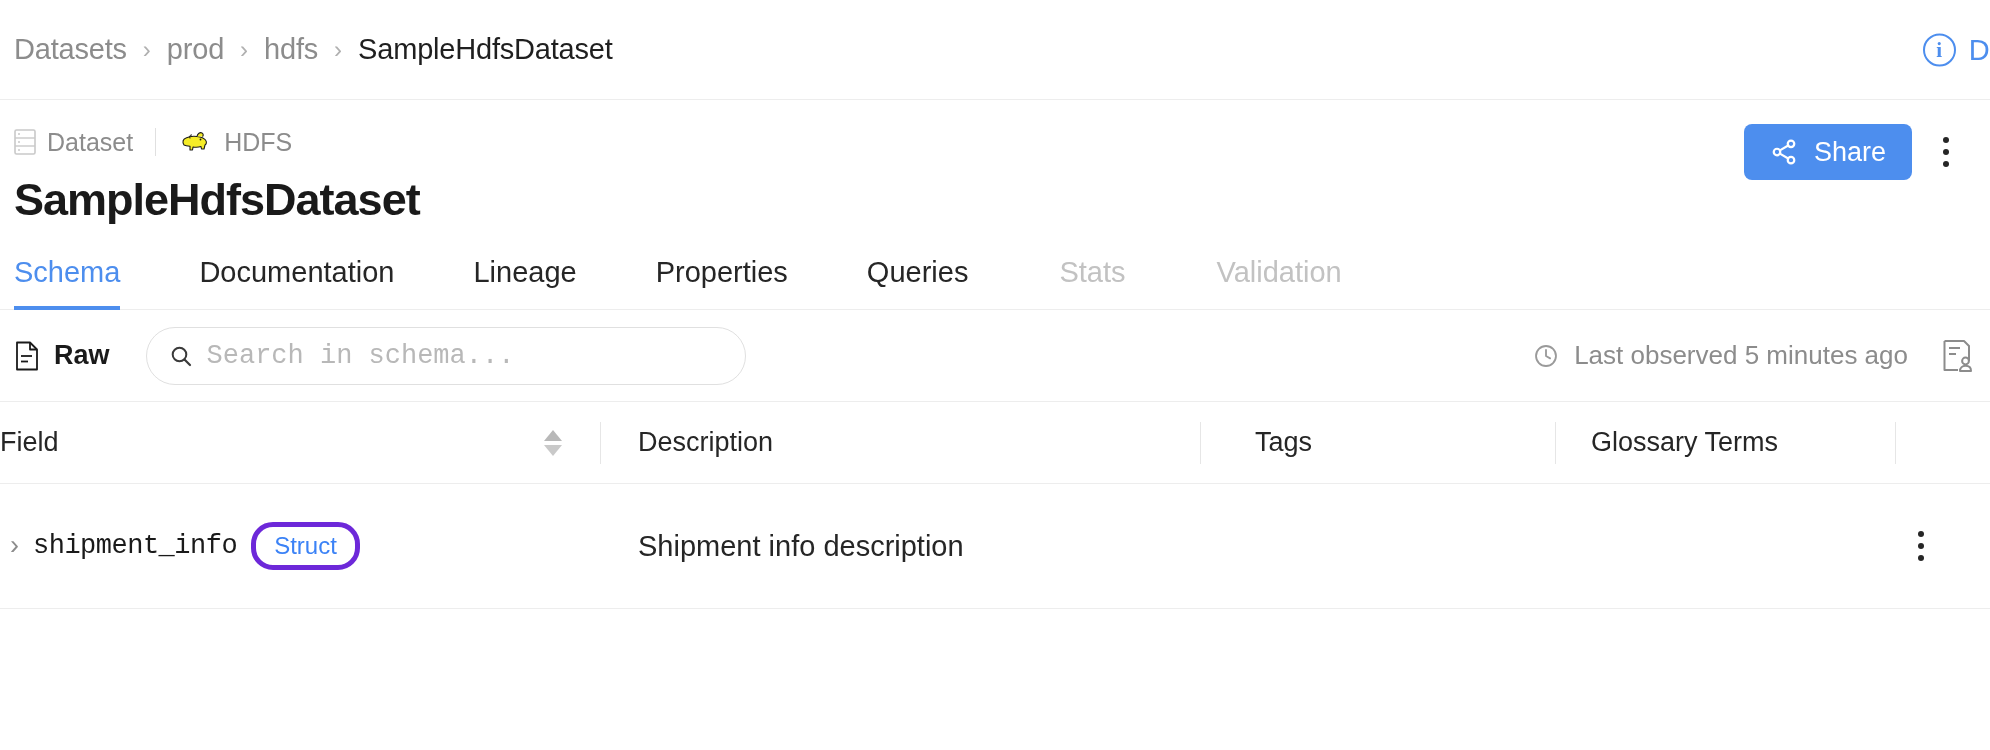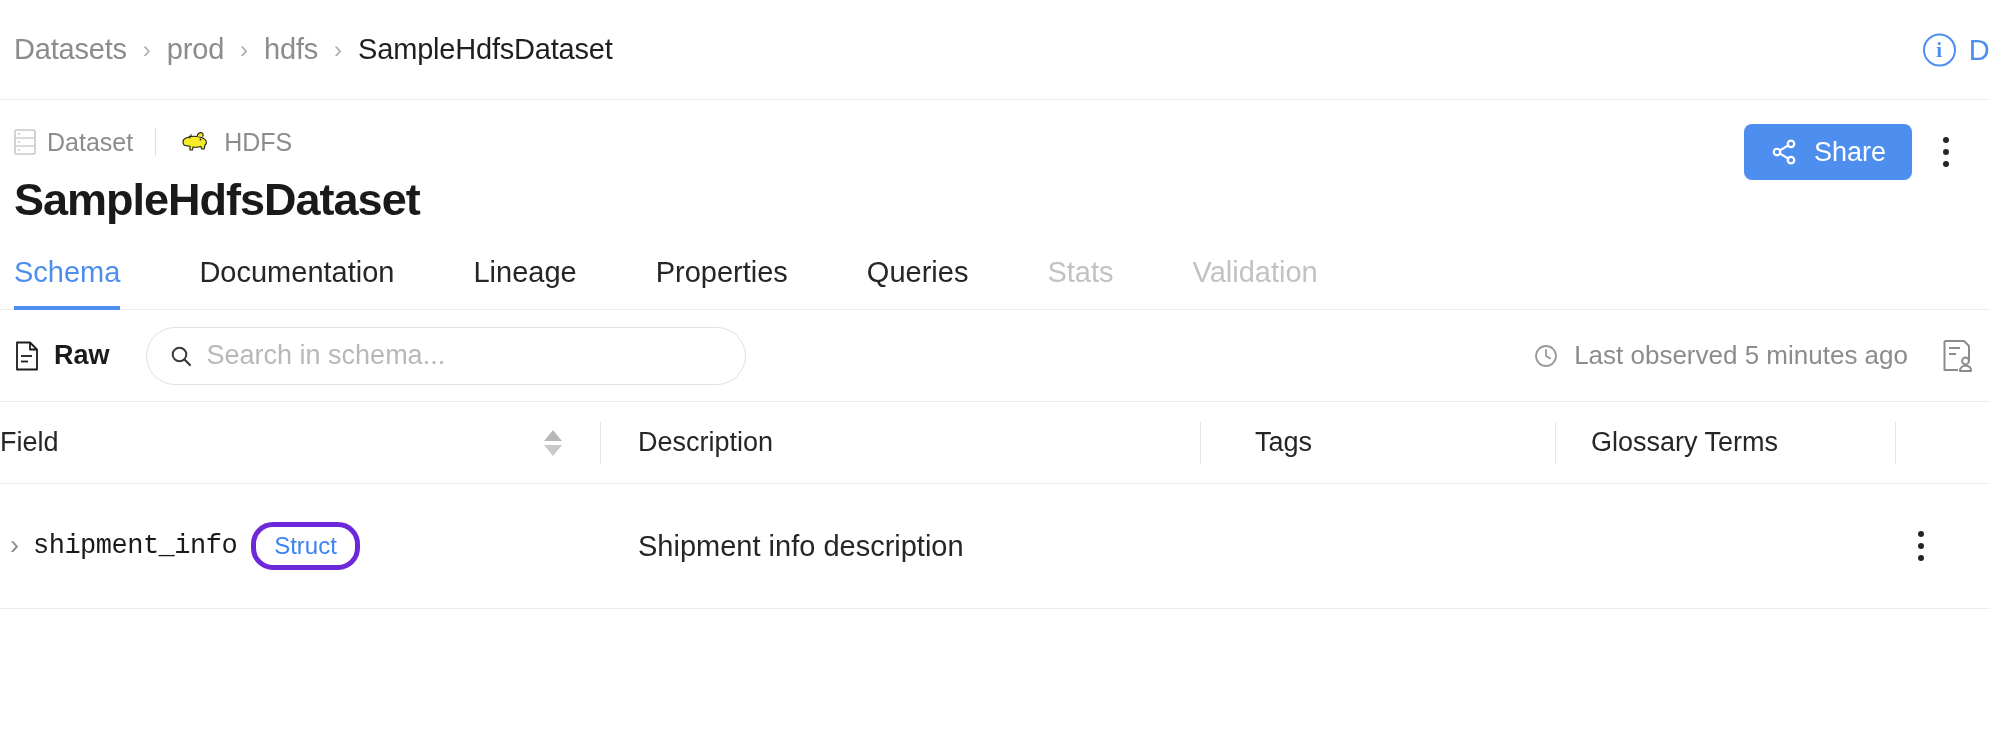--- a/index.html
+++ b/index.html
@@ -132,21 +132,21 @@
     white-space: nowrap;
   }
   .tab.active { color: #4d8eee; }
   .tab.active::after {
     content: "";
     position: absolute;
     left: 0; right: 0; bottom: -1px;
     height: 4px;
     background: #4d8eee;
   }
-  .tab.disabled { color: #c2c2c2; cursor: default; }
+  .tab.disabled { color: #c2c2c2; cursor: default; margin-left: 12px; }
 
   
   .schema-toolbar {
     display: flex;
     align-items: center;
     padding: 0 16px 0 14px;
     height: 92px;
     border-bottom: 1px solid #ededed;
     position: relative;
   }
@@ -167,21 +167,21 @@
     align-items: center;
     padding: 0 22px;
     gap: 14px;
     background: #fff;
   }
   .search-icon { width: 24px; height: 24px; display:block; flex:none; }
   .search-box input {
     border: none;
     outline: none;
     font-size: 27px;
-    font-family: Liberation Sans, sans-serif;
+    font-family: Liberation Mono, monospace;
     color: #262626;
     width: 100%;
     background: transparent;
   }
   .search-box input::placeholder { color: #b8b8b8; }
 
   .toolbar-right {
     margin-left: auto;
     display: flex;
     align-items: center;

